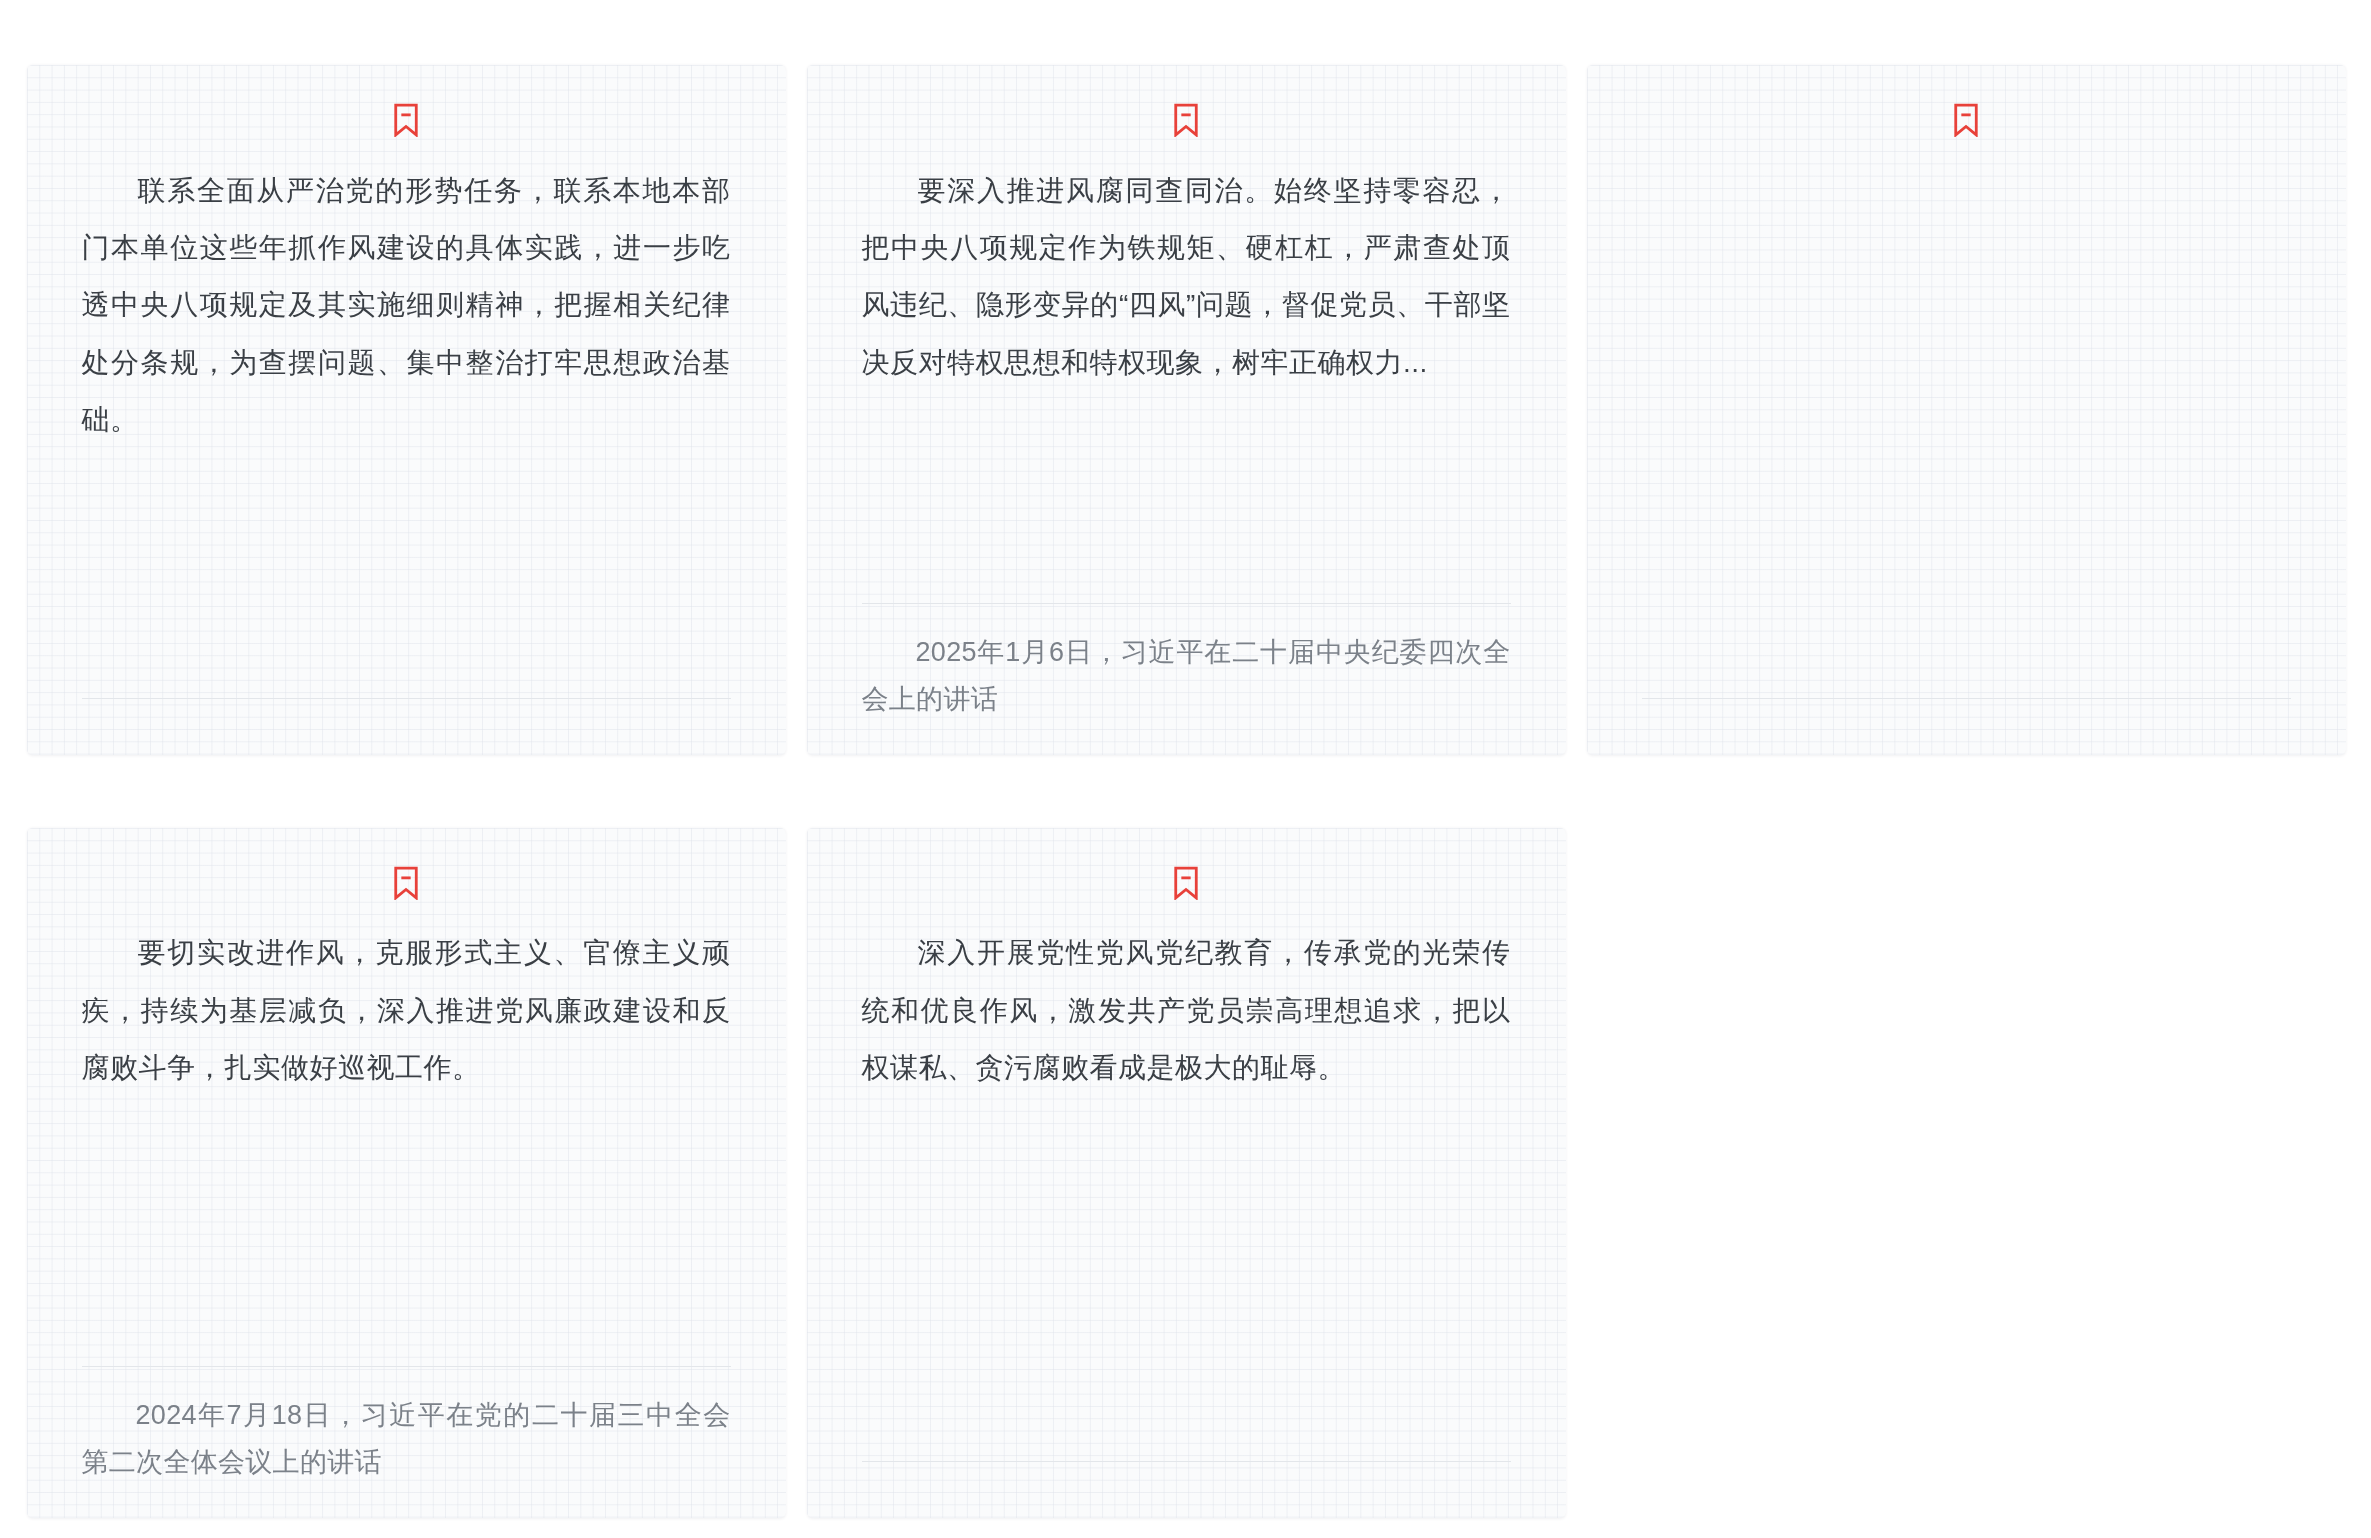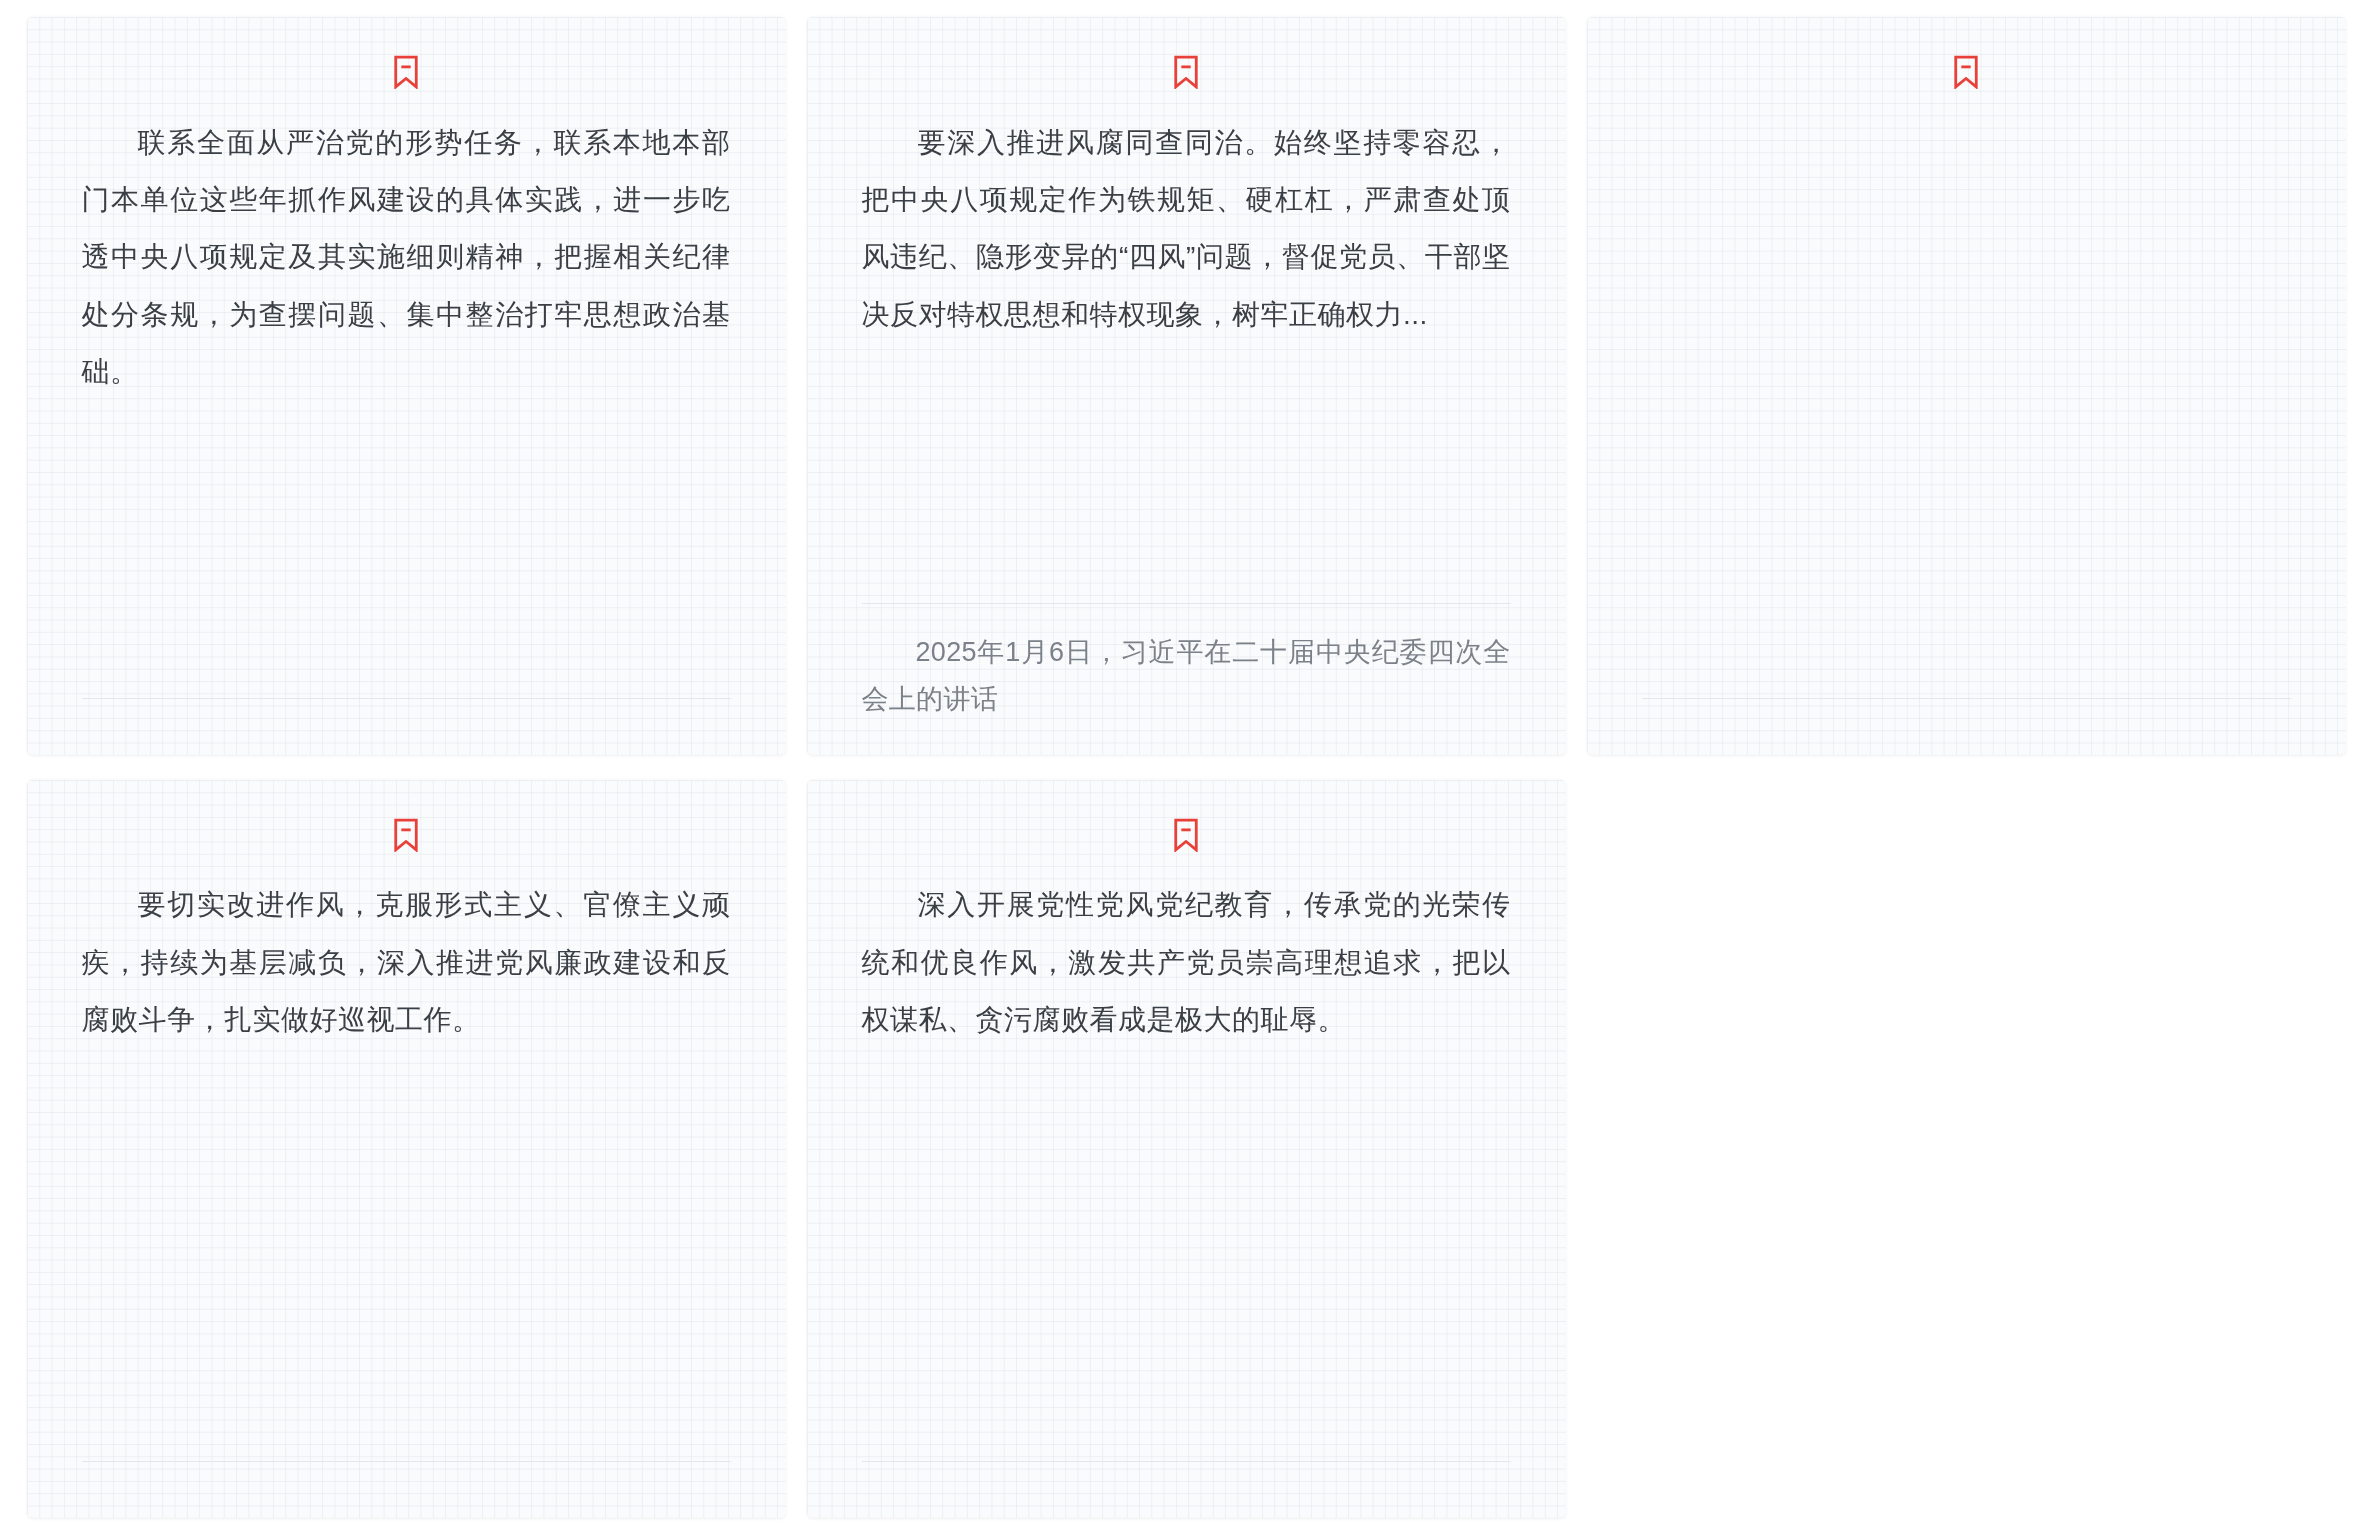--- a/index.html
+++ b/index.html
@@ -30,20 +30,21 @@
     background-image:
       linear-gradient(to right, rgba(225,229,236,0.55) 0.9px, transparent 0.9px),
       linear-gradient(to bottom, rgba(225,229,236,0.55) 0.9px, transparent 0.9px);
     background-size: 12.3px 12.3px;
     border-radius: 5.7px;
     box-shadow: 0 0.9px 2.8px rgba(60,70,90,0.08);
     padding: 38px 55px 32px 55px;
     box-sizing: border-box;
     display: flex;
     flex-direction: column;
+    margin-top: 48px;
   }
   .bookmark-icon {
     width: 100%;
     display: flex;
     justify-content: center;
     margin-bottom: 24.6px;
   }
   .bookmark-icon svg { display: block; }
 
   .quote-text {
@@ -116,20 +117,21 @@
   <div class="quote-card">
     <div class="bookmark-icon">
       <svg width="28" height="34" viewBox="0 0 30 36" xmlns="http://www.w3.org/2000/svg">
         <path d="M4 2 H26 V34 L15 25 L4 34 Z" fill="none" stroke="#e8413a" stroke-width="3"></path>
         <rect x="10" y="11" width="10" height="3" fill="#e8413a"></rect>
       </svg>
     </div>
     <div class="quote-text">要切实改进作风，克服形式主义、官僚主义顽疾，持续为基层减负，深入推进党风廉政建设和反腐败斗争，扎实做好巡视工作。</div>
     <div class="spacer"></div>
     <div class="divider"></div>
+    <div class="quote-source">2024年7月18日，习近平在党的二十届三中全会第二次全体会议上的讲话</div>
   </div>
 
   <div class="quote-card">
     <div class="bookmark-icon">
       <svg width="28" height="34" viewBox="0 0 30 36" xmlns="http://www.w3.org/2000/svg">
         <path d="M4 2 H26 V34 L15 25 L4 34 Z" fill="none" stroke="#e8413a" stroke-width="3"></path>
         <rect x="10" y="11" width="10" height="3" fill="#e8413a"></rect>
       </svg>
     </div>
     <div class="quote-text">深入开展党性党风党纪教育，传承党的光荣传统和优良作风，激发共产党员崇高理想追求，把以权谋私、贪污腐败看成是极大的耻辱。</div>

